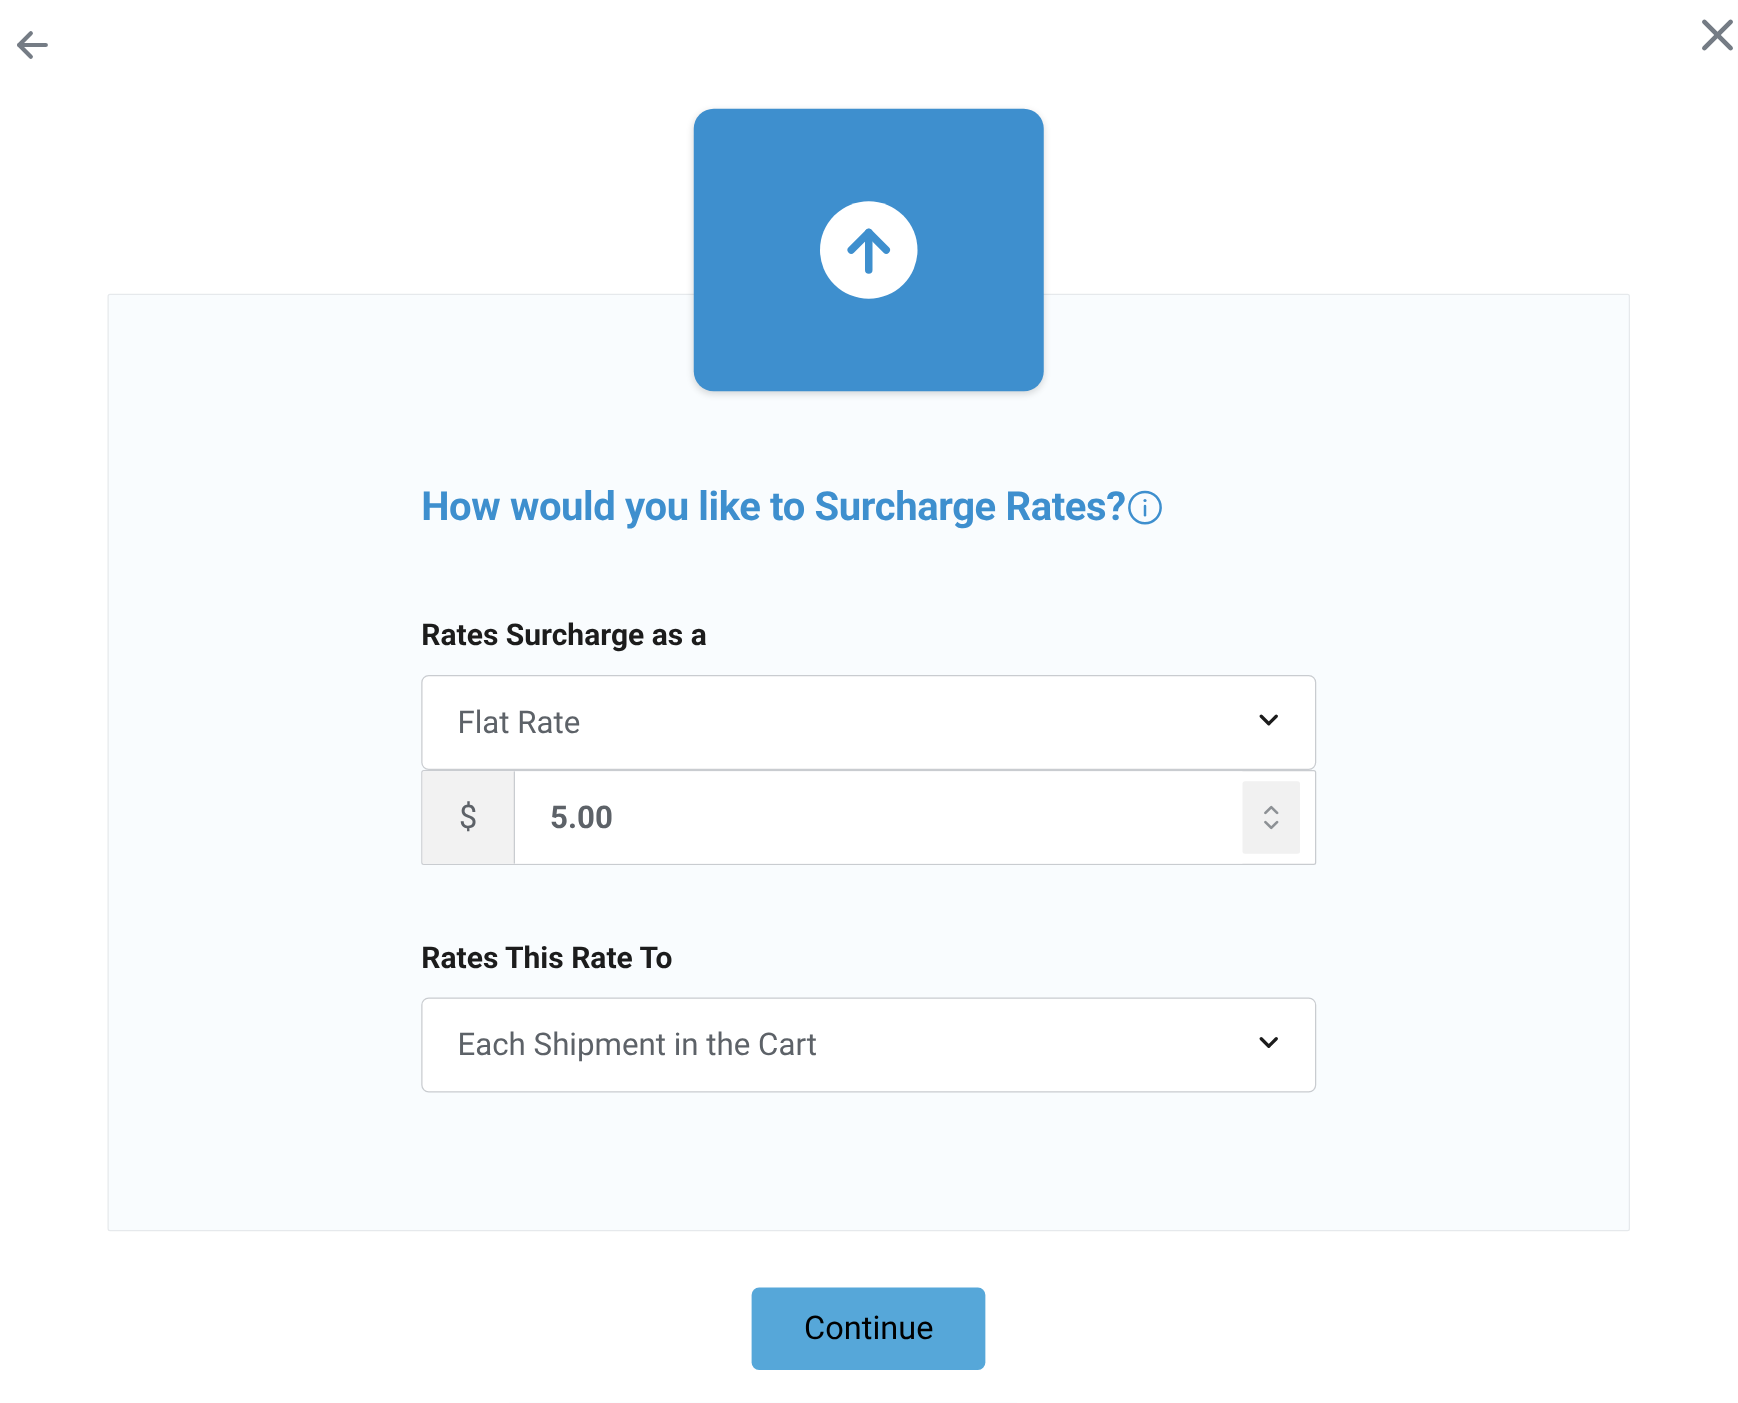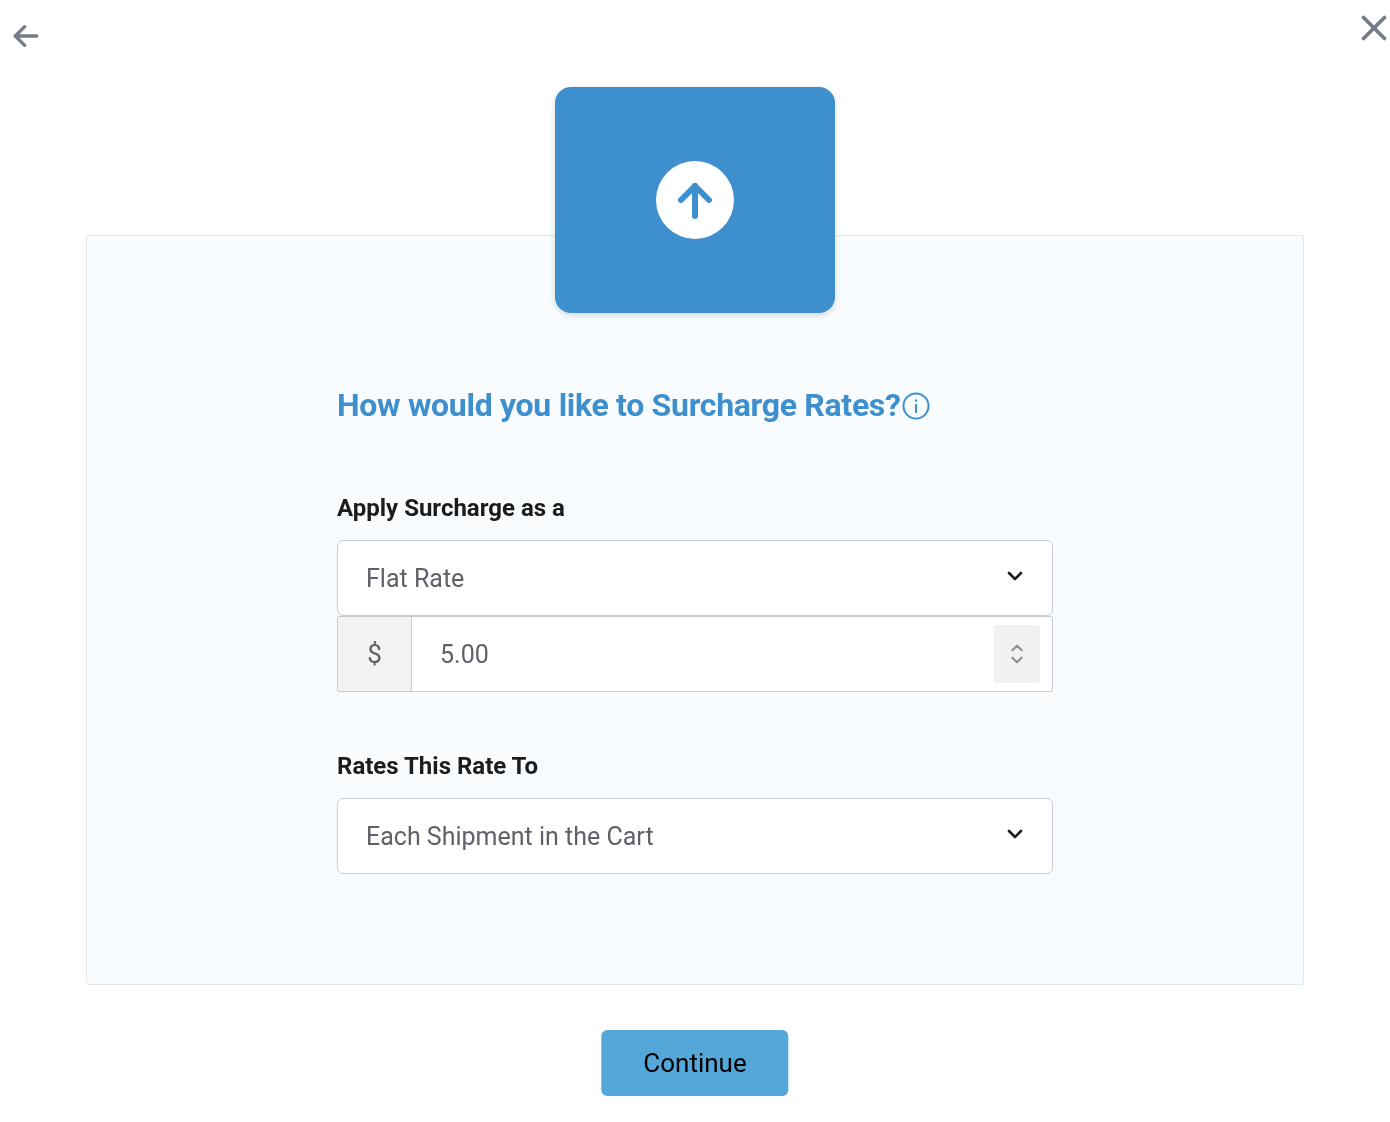--- a/index.html
+++ b/index.html
@@ -142,20 +142,21 @@
   }
   .amount-input {
     flex: 1;
     border: none;
     outline: none;
     font-size: 25px;
     color: #5d6268;
     padding: 0 28px;
     font-family: inherit;
     background: #fff;
+    font-weight: bold;
   }
   .stepper {
     width: 46px;
     background: #f1f1f1;
     display: flex;
     flex-direction: column;
     align-items: center;
     justify-content: center;
     gap: 2px;
     cursor: pointer;
@@ -213,21 +214,21 @@
     <h1 class="heading">How would you like to Surcharge Rates?</h1>
     <span class="info-circle">
       <svg viewBox="0 0 24 24" width="30" height="30" fill="none" stroke="currentColor" stroke-width="1.6">
         <circle cx="12" cy="12" r="10"></circle>
         <circle cx="12" cy="7.5" r="1" fill="currentColor" stroke="none"></circle>
         <line x1="12" y1="11" x2="12" y2="17" stroke-linecap="round"></line>
       </svg>
     </span>
   </div>
 
-  <div class="label">Apply Surcharge as a</div>
+  <div class="label">Rates Surcharge as a</div>
   <div class="select-wrap">
     <select class="select-box">
       <option>Flat Rate</option>
     </select>
     <span class="chevron">
       <svg viewBox="0 0 24 24" width="24" height="24" fill="none" stroke="currentColor" stroke-width="2.6" stroke-linecap="round" stroke-linejoin="round">
         <polyline points="6 9 12 15 18 9"></polyline>
       </svg>
     </span>
   </div>

